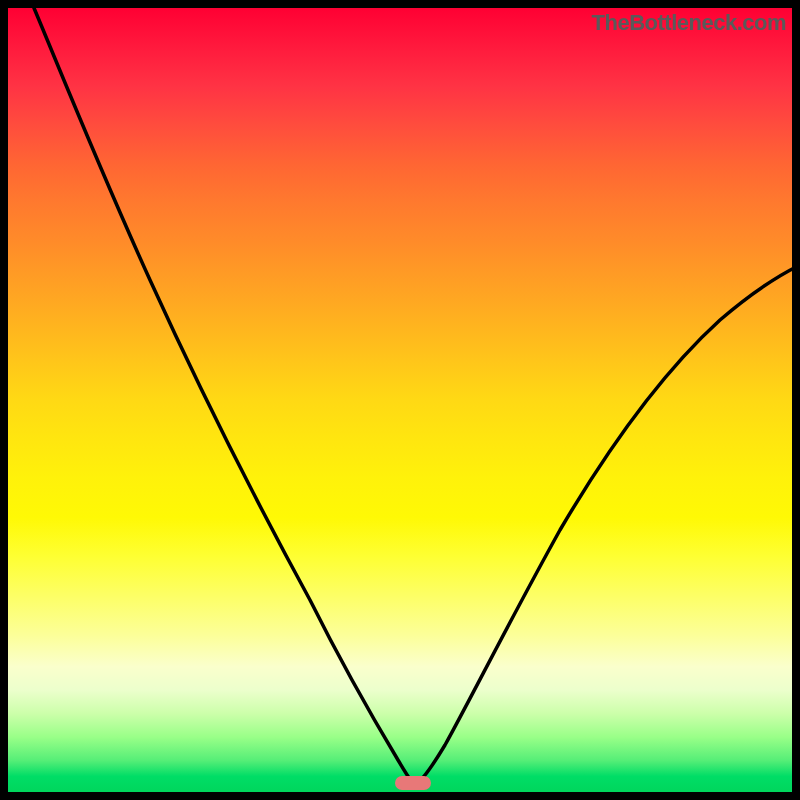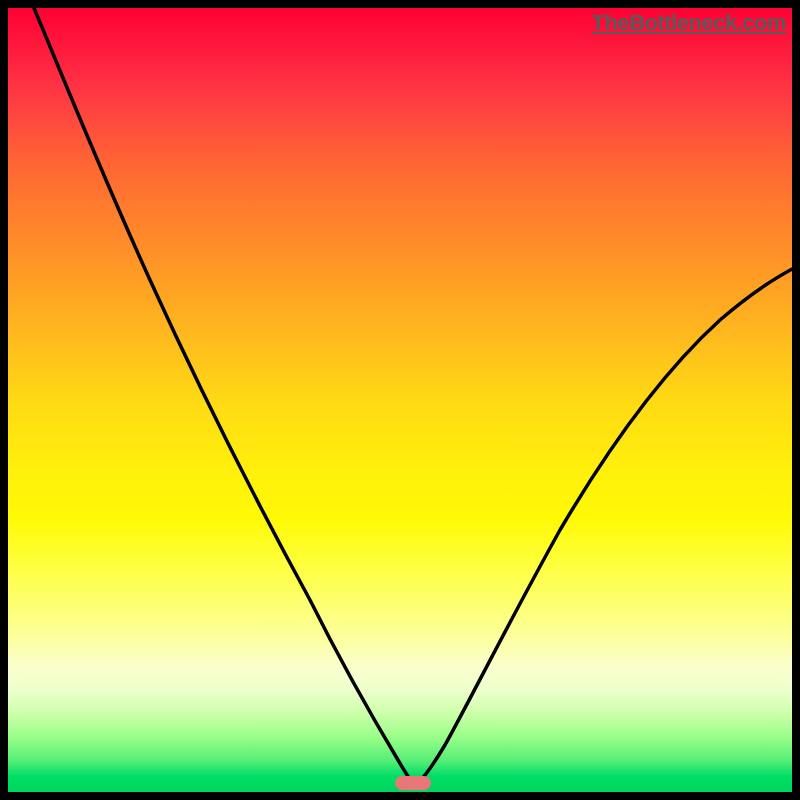--- a/index.html
+++ b/index.html
@@ -53,21 +53,20 @@
     .watermark {
       position: absolute;
       top: 10px;
       right: 14px;
       font-family: Arial, sans-serif;
       font-size: 22px;
       font-weight: bold;
       color: #5a5a5a;
       letter-spacing: -0.5px;
       z-index: 10;
-      text-decoration: underline;
     }
     
     .curve-svg {
       position: absolute;
       top: 0;
       left: 0;
       width: 100%;
       height: 100%;
       z-index: 5;
     }

